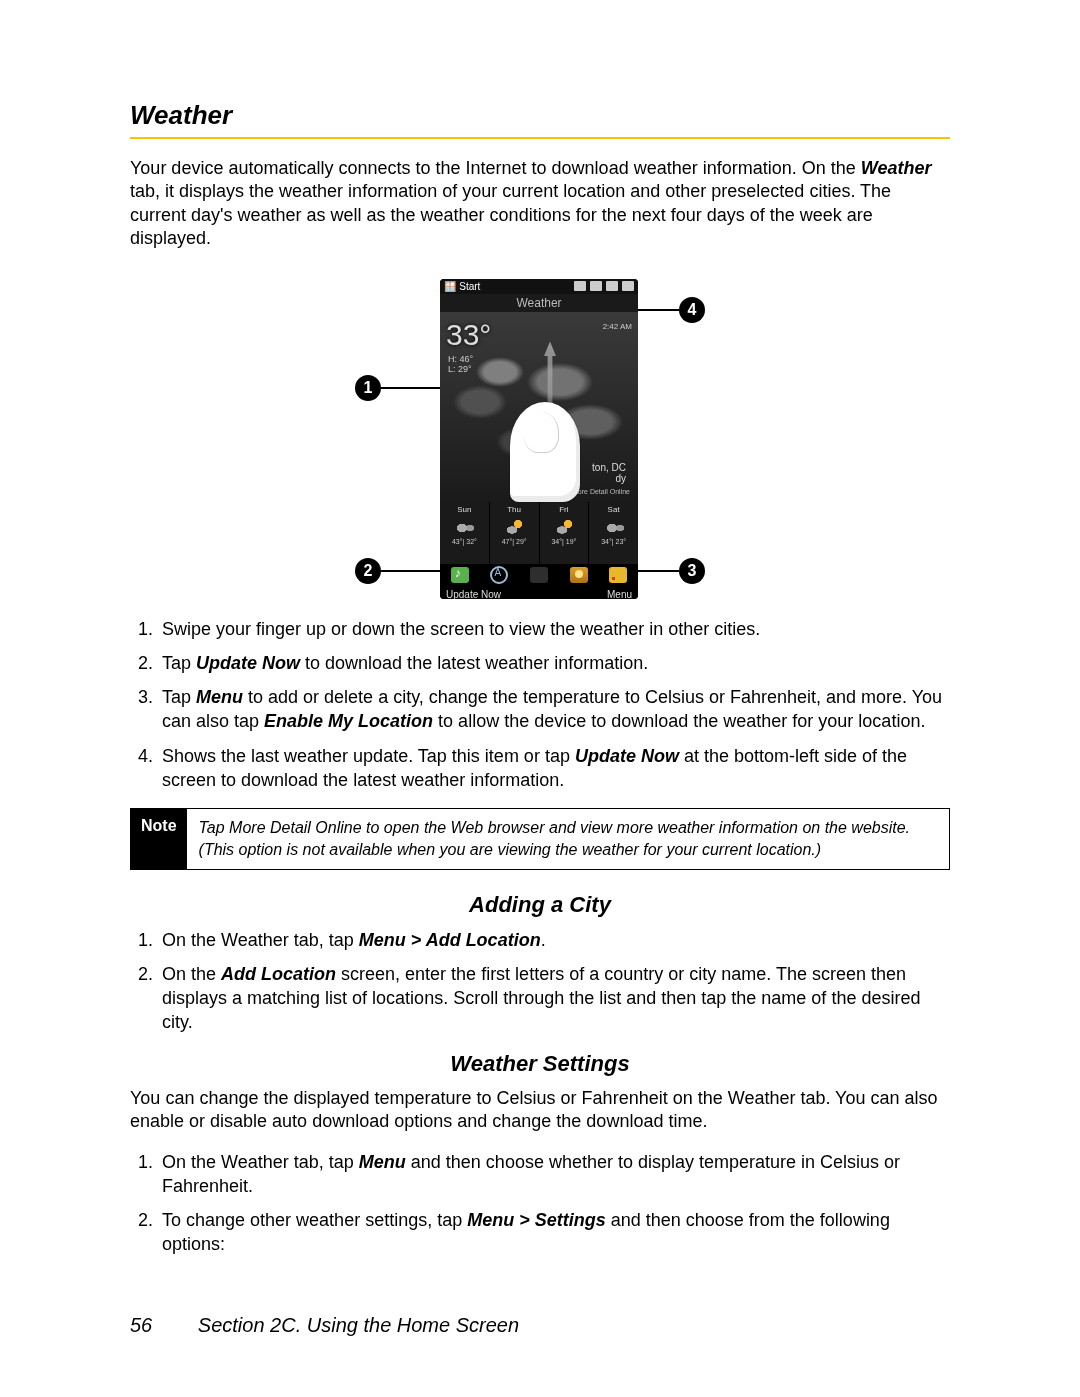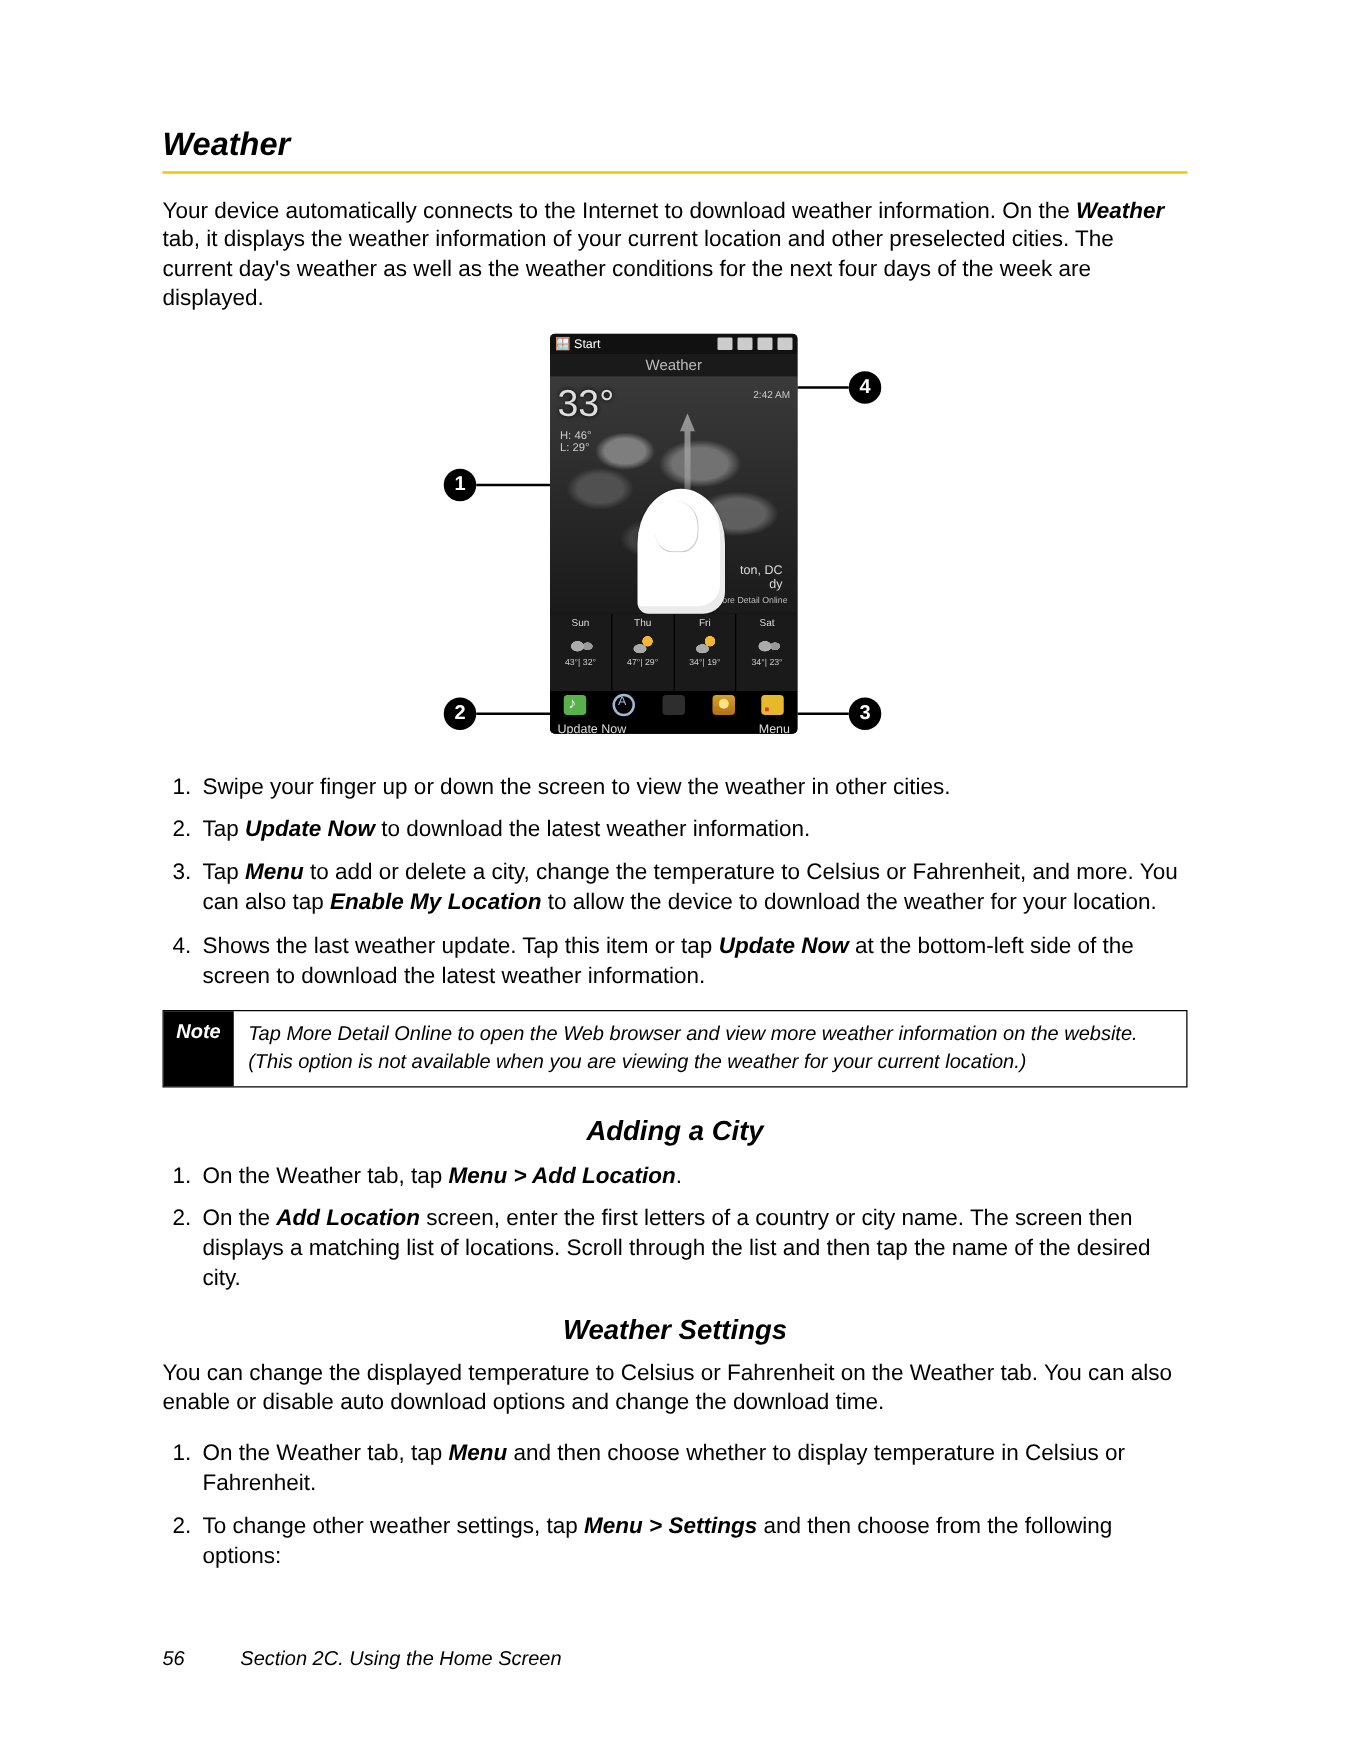--- a/index.html
+++ b/index.html
@@ -41,21 +41,21 @@
     margin: 10px 0 20px 0;
   }
   .figure {
     position: relative;
     width: 370px;
     height: 330px;
   }
   .phone {
     position: absolute;
     left: 85px;
-    top: 0;
+    top: 12px;
     width: 198px;
     height: 320px;
     background: #000;
     border-radius: 4px;
     color: #fff;
     overflow: hidden;
   }
   .statusbar {
     display: flex;
     justify-content: space-between;
@@ -267,21 +267,20 @@
 
   .notebox {
     display: flex;
     border: 1px solid #000;
     margin: 6px 0 22px 0;
     font-size: 16px;
   }
   .notebox .tag {
     background: #000;
     color: #fff;
-    font-style: italic;
     font-weight: bold;
     padding: 8px 10px;
     display: flex;
     align-items: flex-start;
   }
   .notebox .txt {
     padding: 8px 12px;
     font-style: italic;
     line-height: 1.35;
   }
@@ -291,21 +290,21 @@
     font-weight: bold;
     font-size: 22px;
     margin: 10px 0 10px 0;
     text-align: center;
   }
 
   .footer {
     position: absolute;
     left: 130px;
     bottom: 60px;
-    font-size: 16px;
+    font-size: 20px;
     font-style: italic;
   }
   .footer .pn { margin-right: 40px; }
 </style>
 </head>
 <body>
 
 <div class="page">
 
   <h1 class="section-title">Weather</h1>

